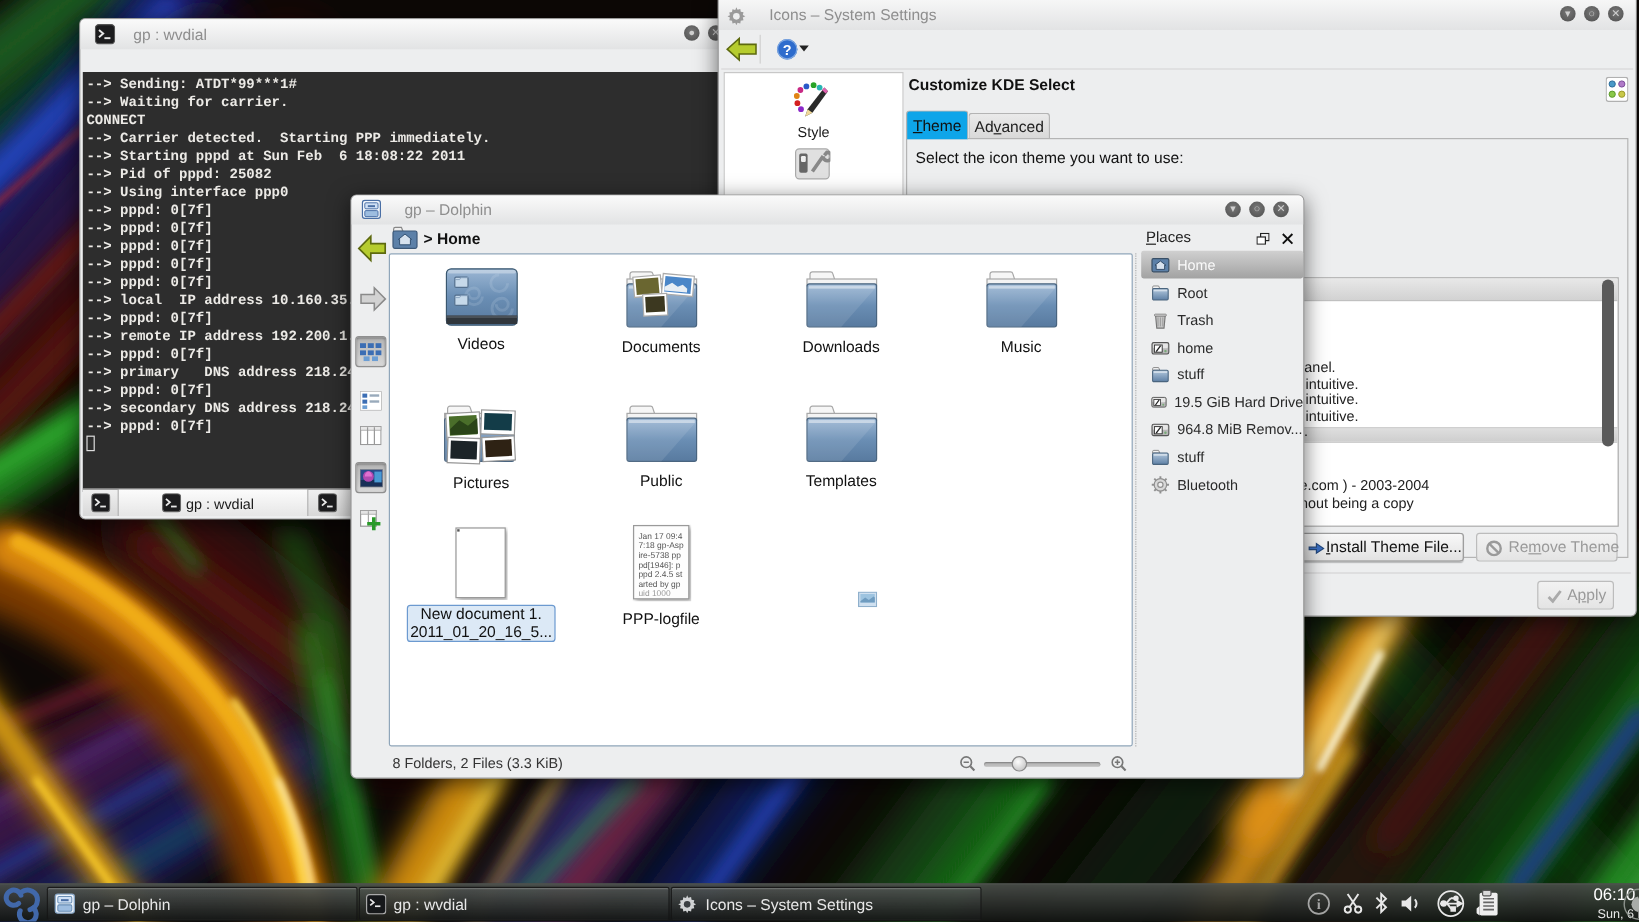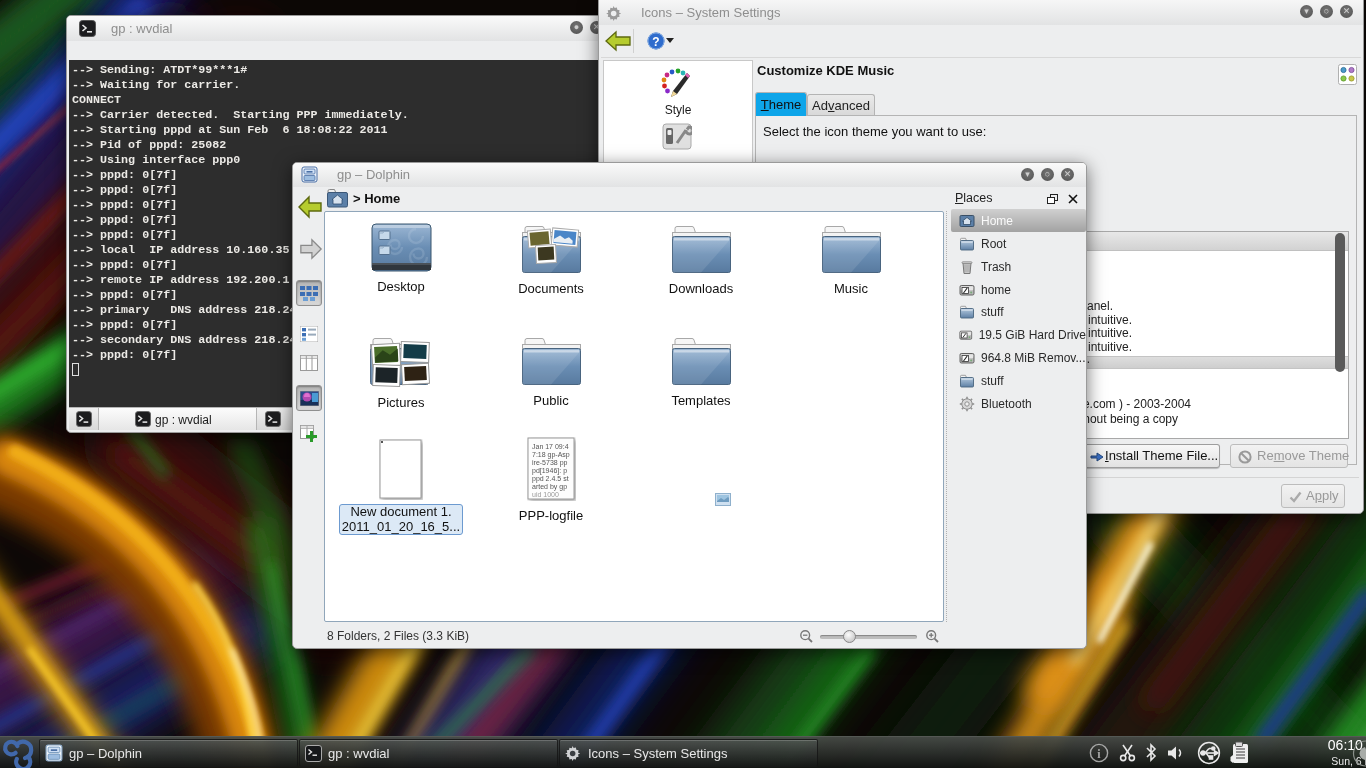--- a/index.html
+++ b/index.html
@@ -259,21 +259,21 @@
     </svg>
     <div style="position:absolute;left:0;right:0;top:42px;text-align:center;font-weight:normal;font-size:12px;color:#1a1a1a;">Style</div>
     <svg width="30" height="28" viewBox="0 0 30 28" style="position:absolute;left:58px;top:62px;">
         <rect x="1" y="1" width="28" height="25" rx="3" fill="#e0e0e0" stroke="#aaa"></rect>
         <rect x="4" y="5" width="7" height="16" rx="1.5" fill="#666"></rect>
         <rect x="5.5" y="7" width="4" height="5" rx="1" fill="#eee"></rect>
         <path d="M15 20 L24 7 M24 7 a3.5 3.5 0 1 0 3-3 l-2 2.5" stroke="#888" stroke-width="3" fill="none"></path>
       </svg>
   </div>
 
-  <div style="position:absolute;left:158px;top:68px;font-weight:bold;font-size:13px;color:#111;">Customize KDE Music</div>
+  <div style="position:absolute;left:158px;top:68px;font-weight:bold;font-size:13px;color:#111;">Customize KDE Select</div>
 
   <div style="position:absolute;left:156px;top:97px;width:52px;height:24px;background:#0ea5e9;border:1px solid #b4b4b4;border-bottom:none;border-radius:3px 3px 0 0;font-size:13px;color:#111;text-align:center;line-height:23px;z-index:2;"><span style="text-decoration:underline">T</span>heme</div>
   <div style="position:absolute;left:208px;top:99px;width:68px;height:22px;background:linear-gradient(#eaeaea,#d8d8d8);border:1px solid #b4b4b4;border-bottom:none;border-radius:3px 3px 0 0;font-size:13px;color:#222;text-align:center;line-height:21px;">Ad<span style="text-decoration:underline">v</span>anced</div>
   <div style="position:absolute;left:156px;top:120px;right:6px;height:350px;border:1px solid #b4b4b4;background:#edeeef;"></div>
   <div style="position:absolute;left:164px;top:129px;font-size:13px;color:#111;z-index:2;">Select the icon theme you want to use:</div>
 
   <div style="position:absolute;left:164px;top:236px;right:14px;height:208px;border:1px solid #a8a8a8;background:#fff;z-index:2;overflow:hidden;">
     <div style="position:absolute;left:0;right:0;top:0;height:19px;background:linear-gradient(#e8e8e8,#d2d2d2);border-bottom:1px solid #c0c0c0;"></div>
     <div style="position:absolute;left:0;right:0;top:124px;height:13px;background:linear-gradient(#dedede,#cecece);border-top:1px solid #c4c4c4;border-bottom:1px solid #c4c4c4;"></div>
     <div style="position:absolute;right:3px;top:1px;width:10px;height:139px;background:#5a5a5a;border-radius:5px;"></div>
@@ -484,21 +484,21 @@
         </g>
         <rect x="1" y="40" width="59" height="7" fill="#30363c"></rect>
         <rect x="1" y="40" width="59" height="2" fill="#4a5158"></rect>
         <g>
           <rect x="8" y="8" width="11" height="8.5" rx="1" fill="#c6d9ea" stroke="#54708e"></rect>
           <path d="M8 10 h4 l1 -1.6 h6" fill="none" stroke="#8aa4c0" stroke-width=".8"></path>
           <rect x="8" y="23" width="11" height="8.5" rx="1" fill="#c6d9ea" stroke="#54708e"></rect>
           <path d="M8 25 h4 l1 -1.6 h6" fill="none" stroke="#8aa4c0" stroke-width=".8"></path>
         </g>
       </svg>
-    <div class="flabel">Desktop</div>
+    <div class="flabel">Videos</div>
   </div>
   <div class="fitem" style="left:188px;top:60px;">
     <svg width="61" height="51" viewBox="0 0 61 51">
         <use href="#folder"></use>
         <g>
           <rect x="7" y="7" width="23" height="17" fill="#fff" stroke="#aaa" transform="rotate(-5 18 15)"></rect>
           <rect x="9" y="9" width="19" height="13" fill="#6a6630" transform="rotate(-5 18 15)"></rect>
           <rect x="31" y="6" width="26" height="17" fill="#fff" stroke="#aaa" transform="rotate(5 44 14)"></rect>
           <rect x="33" y="8" width="22" height="13" fill="#4a86c8" transform="rotate(5 44 14)"></rect>
           <path d="M33 17 l6 -4 5 3 4 -2 4 3 v3 h-19 z" fill="#e8eef4" transform="rotate(5 44 14)"></path>

